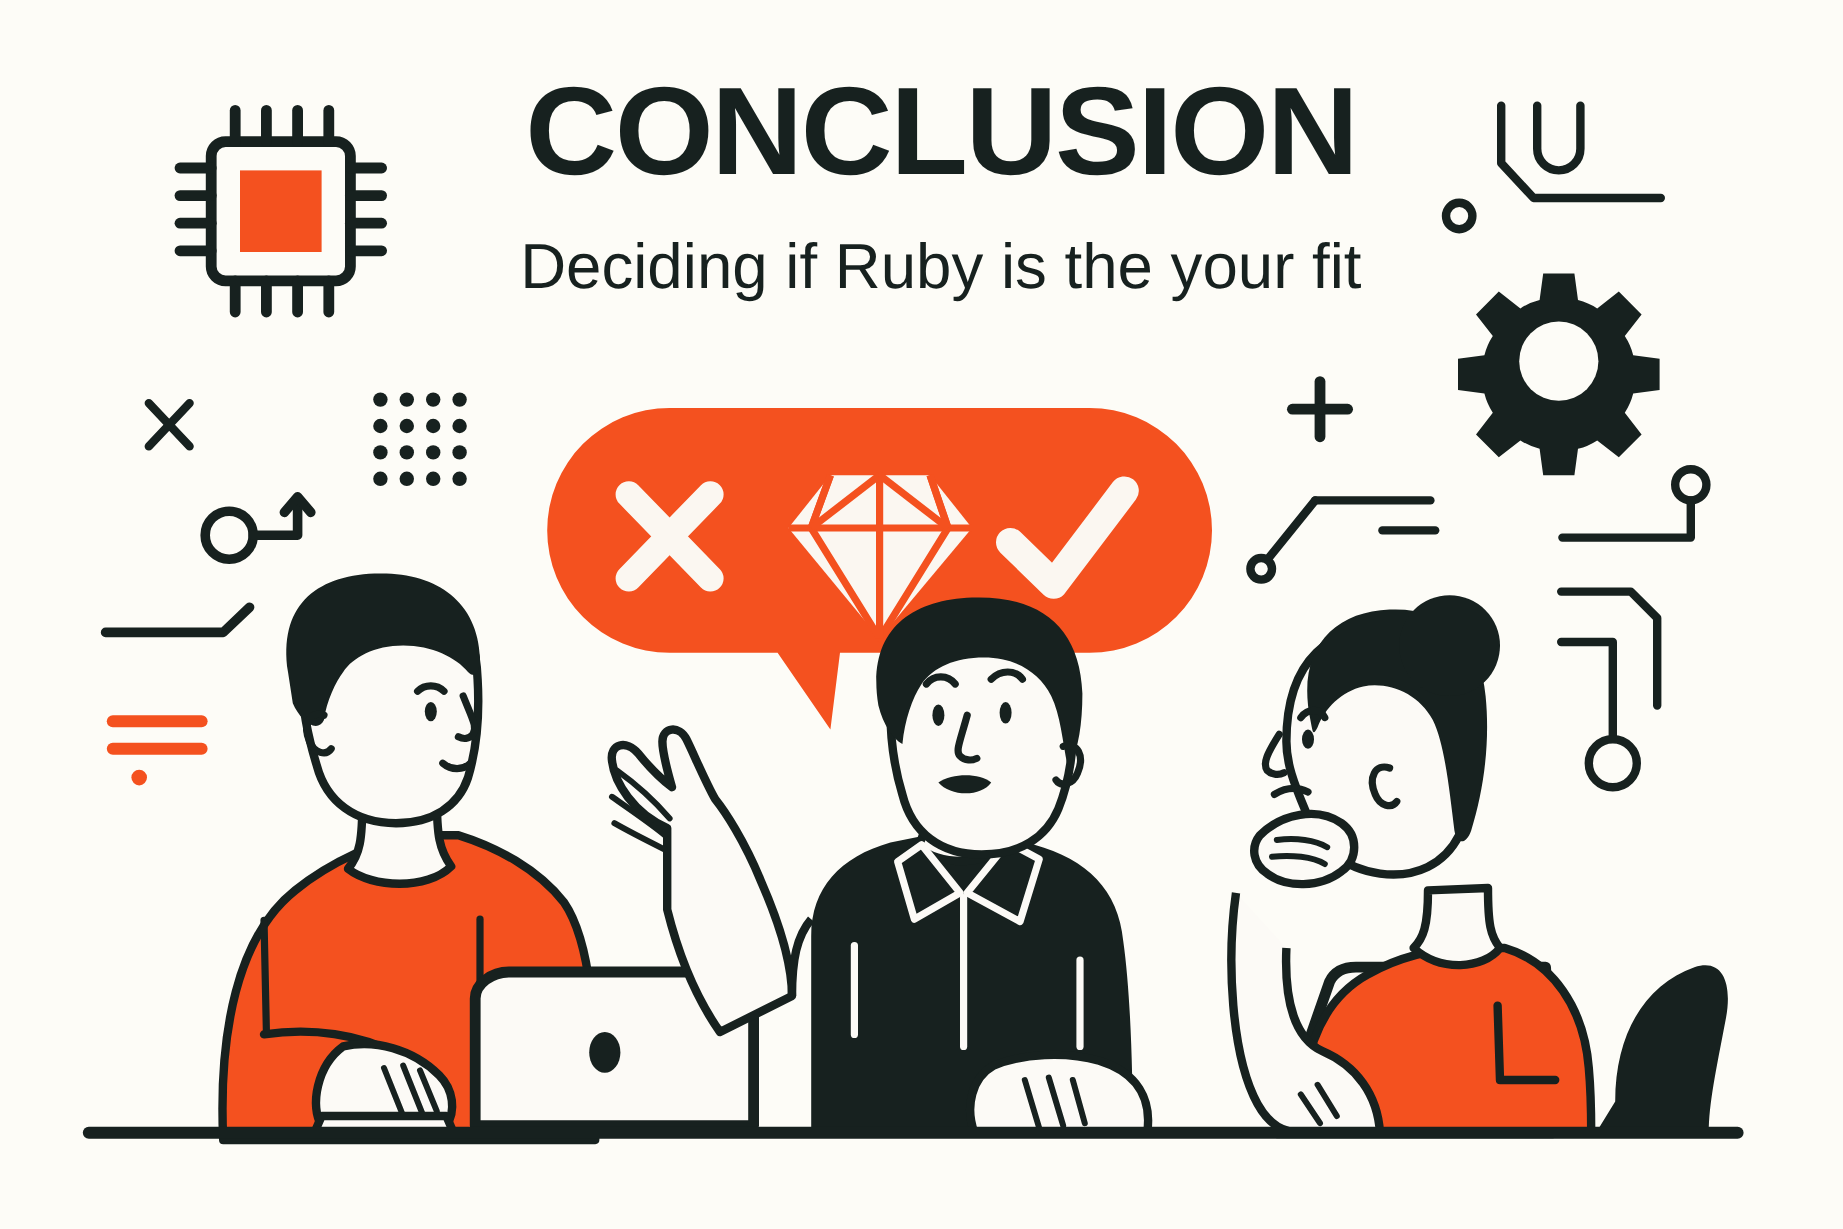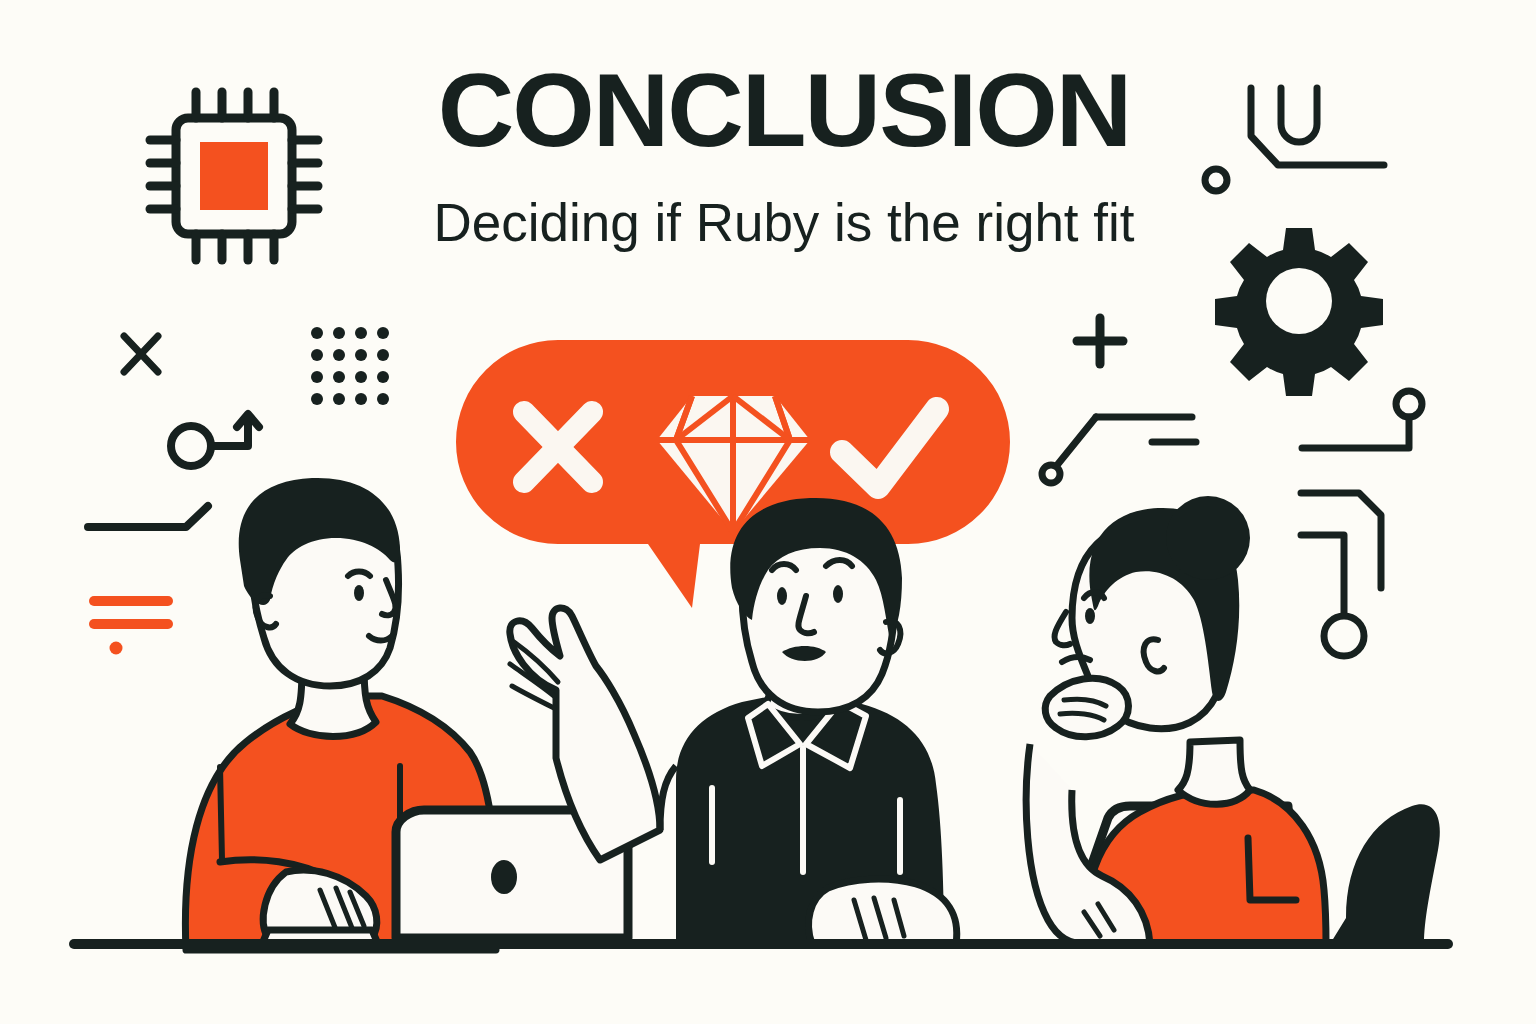--- a/index.html
+++ b/index.html
@@ -353,17 +353,17 @@
       </g>
     </g>
 
     <line x1="74" y1="944" x2="1448" y2="944" stroke="#17211F" stroke-width="10" stroke-linecap="round"></line>
 
   </svg>
 
   <div class="txt-layer">
     <div id="title">CONCLUSION</div>
     <div id="subtitle">
-      <div>Deciding if Ruby is the right fit</div>
+      <div>Deciding if Ruby is the your fit</div>
     </div>
   </div>
 
 </div>
 
 </body></html>

